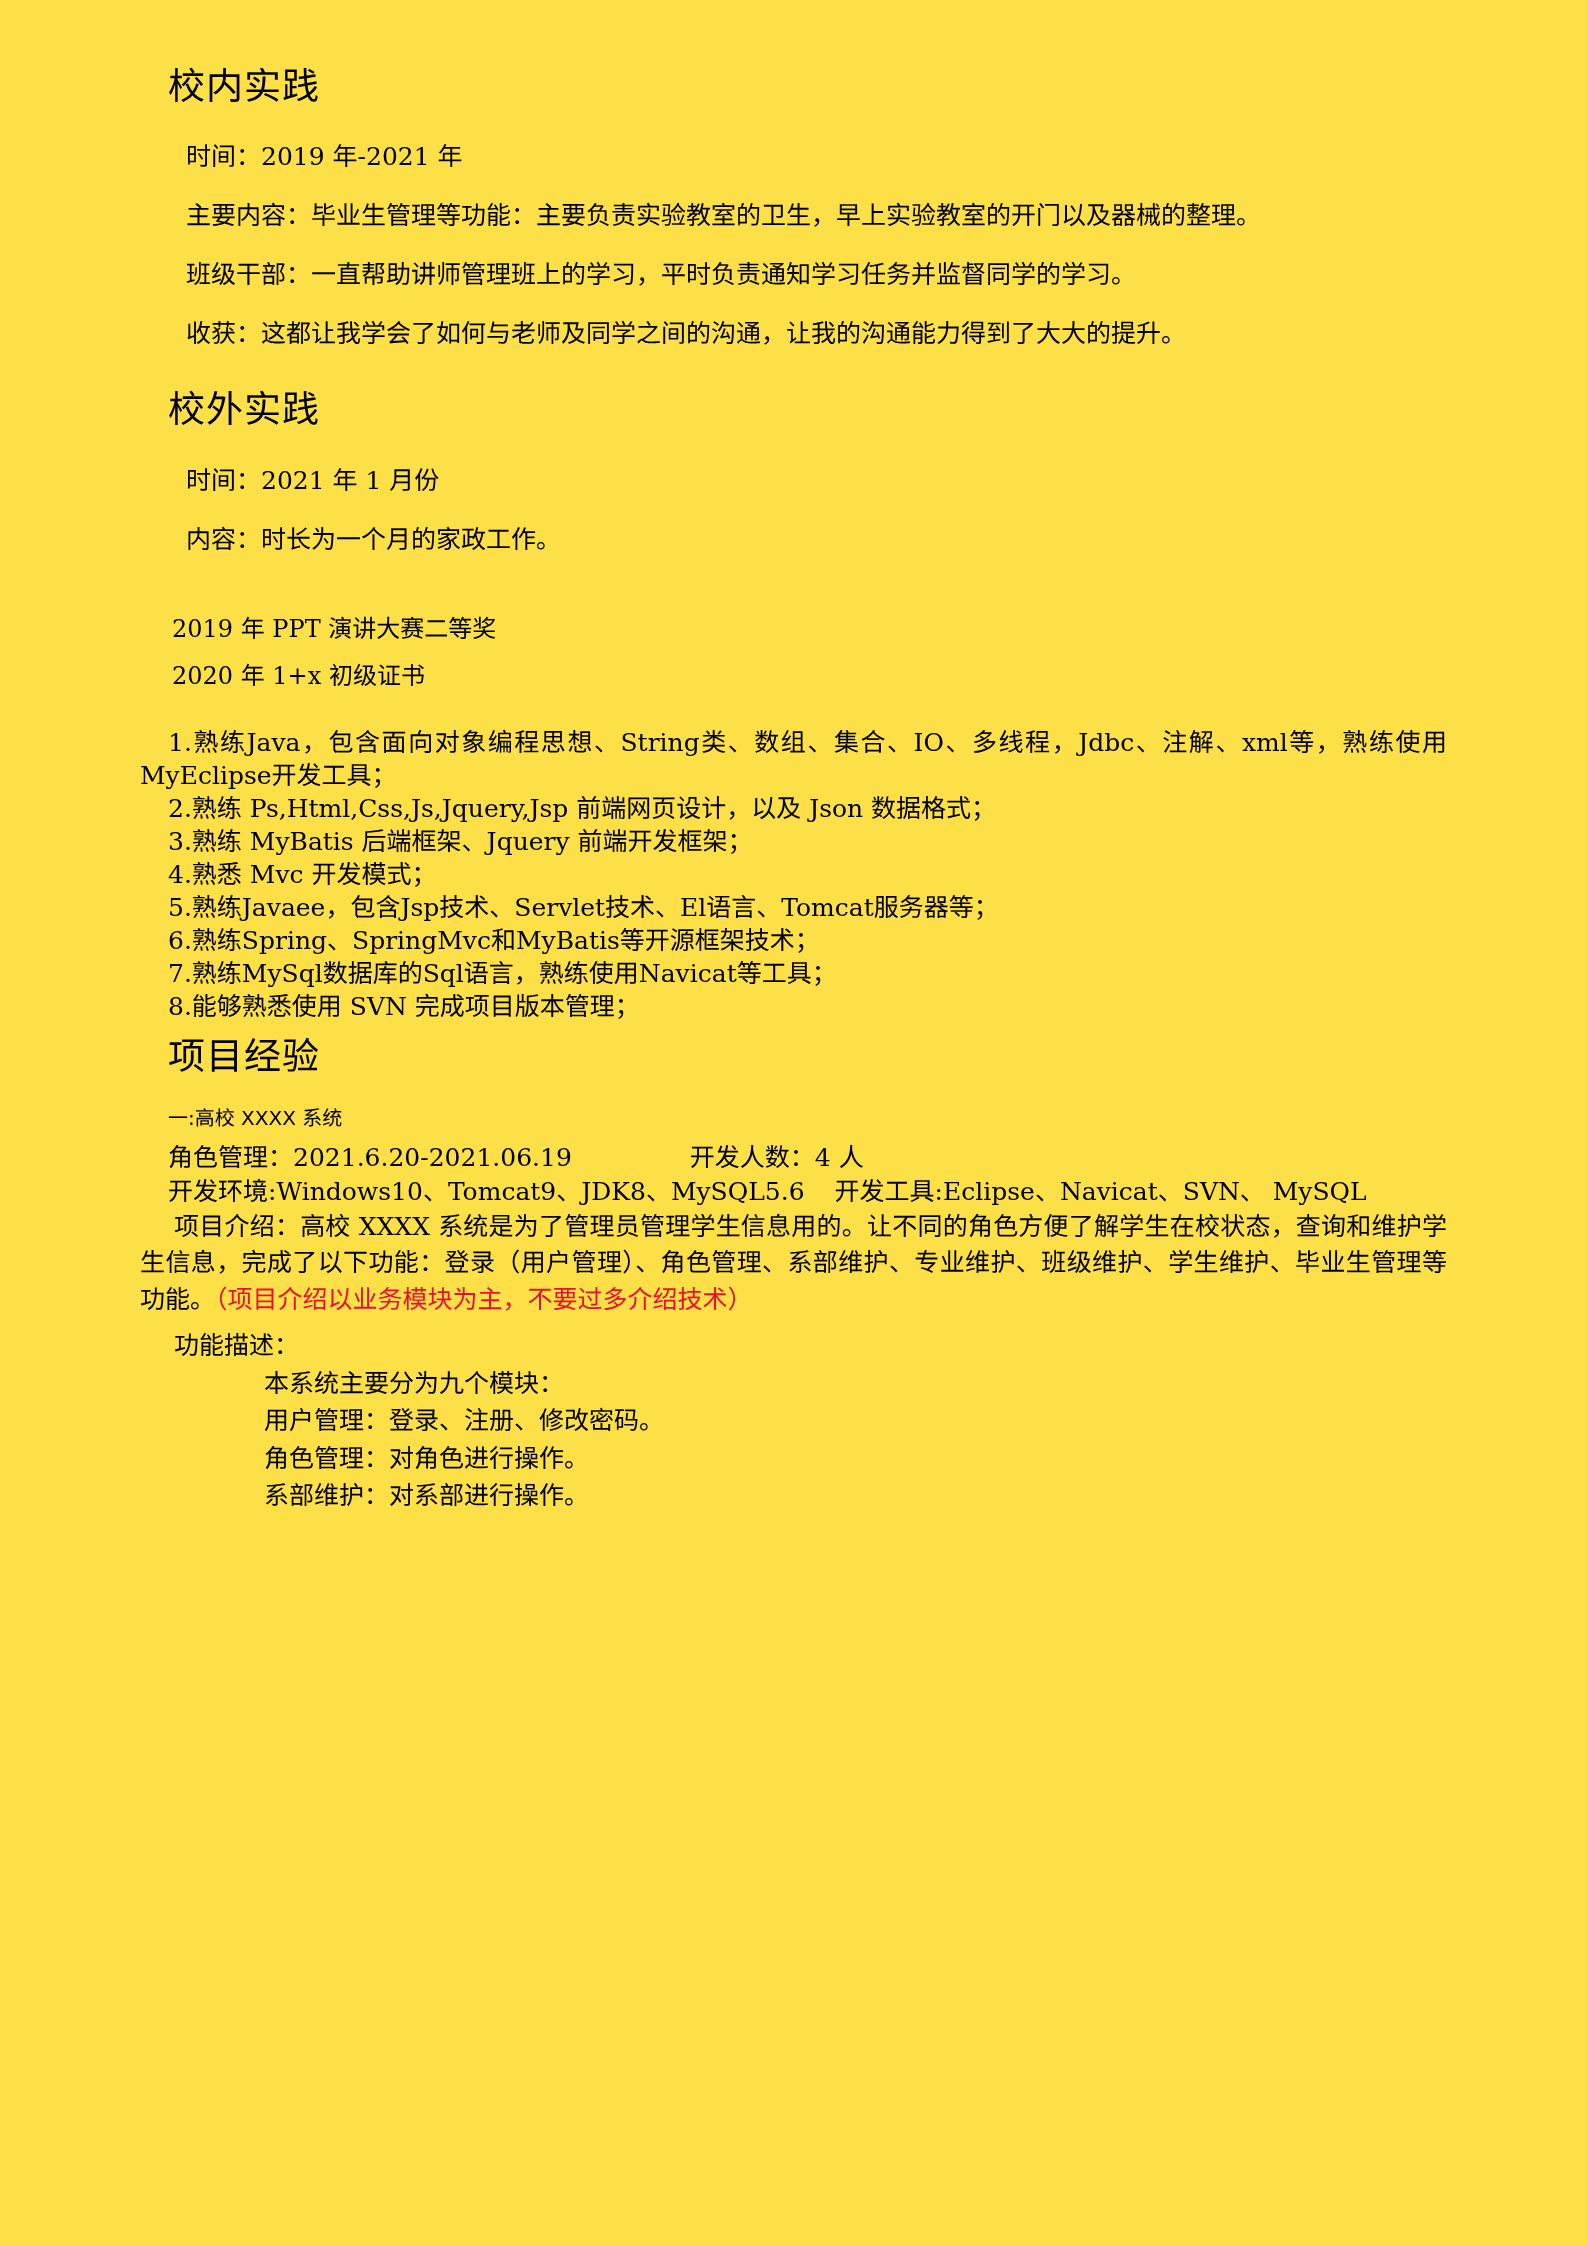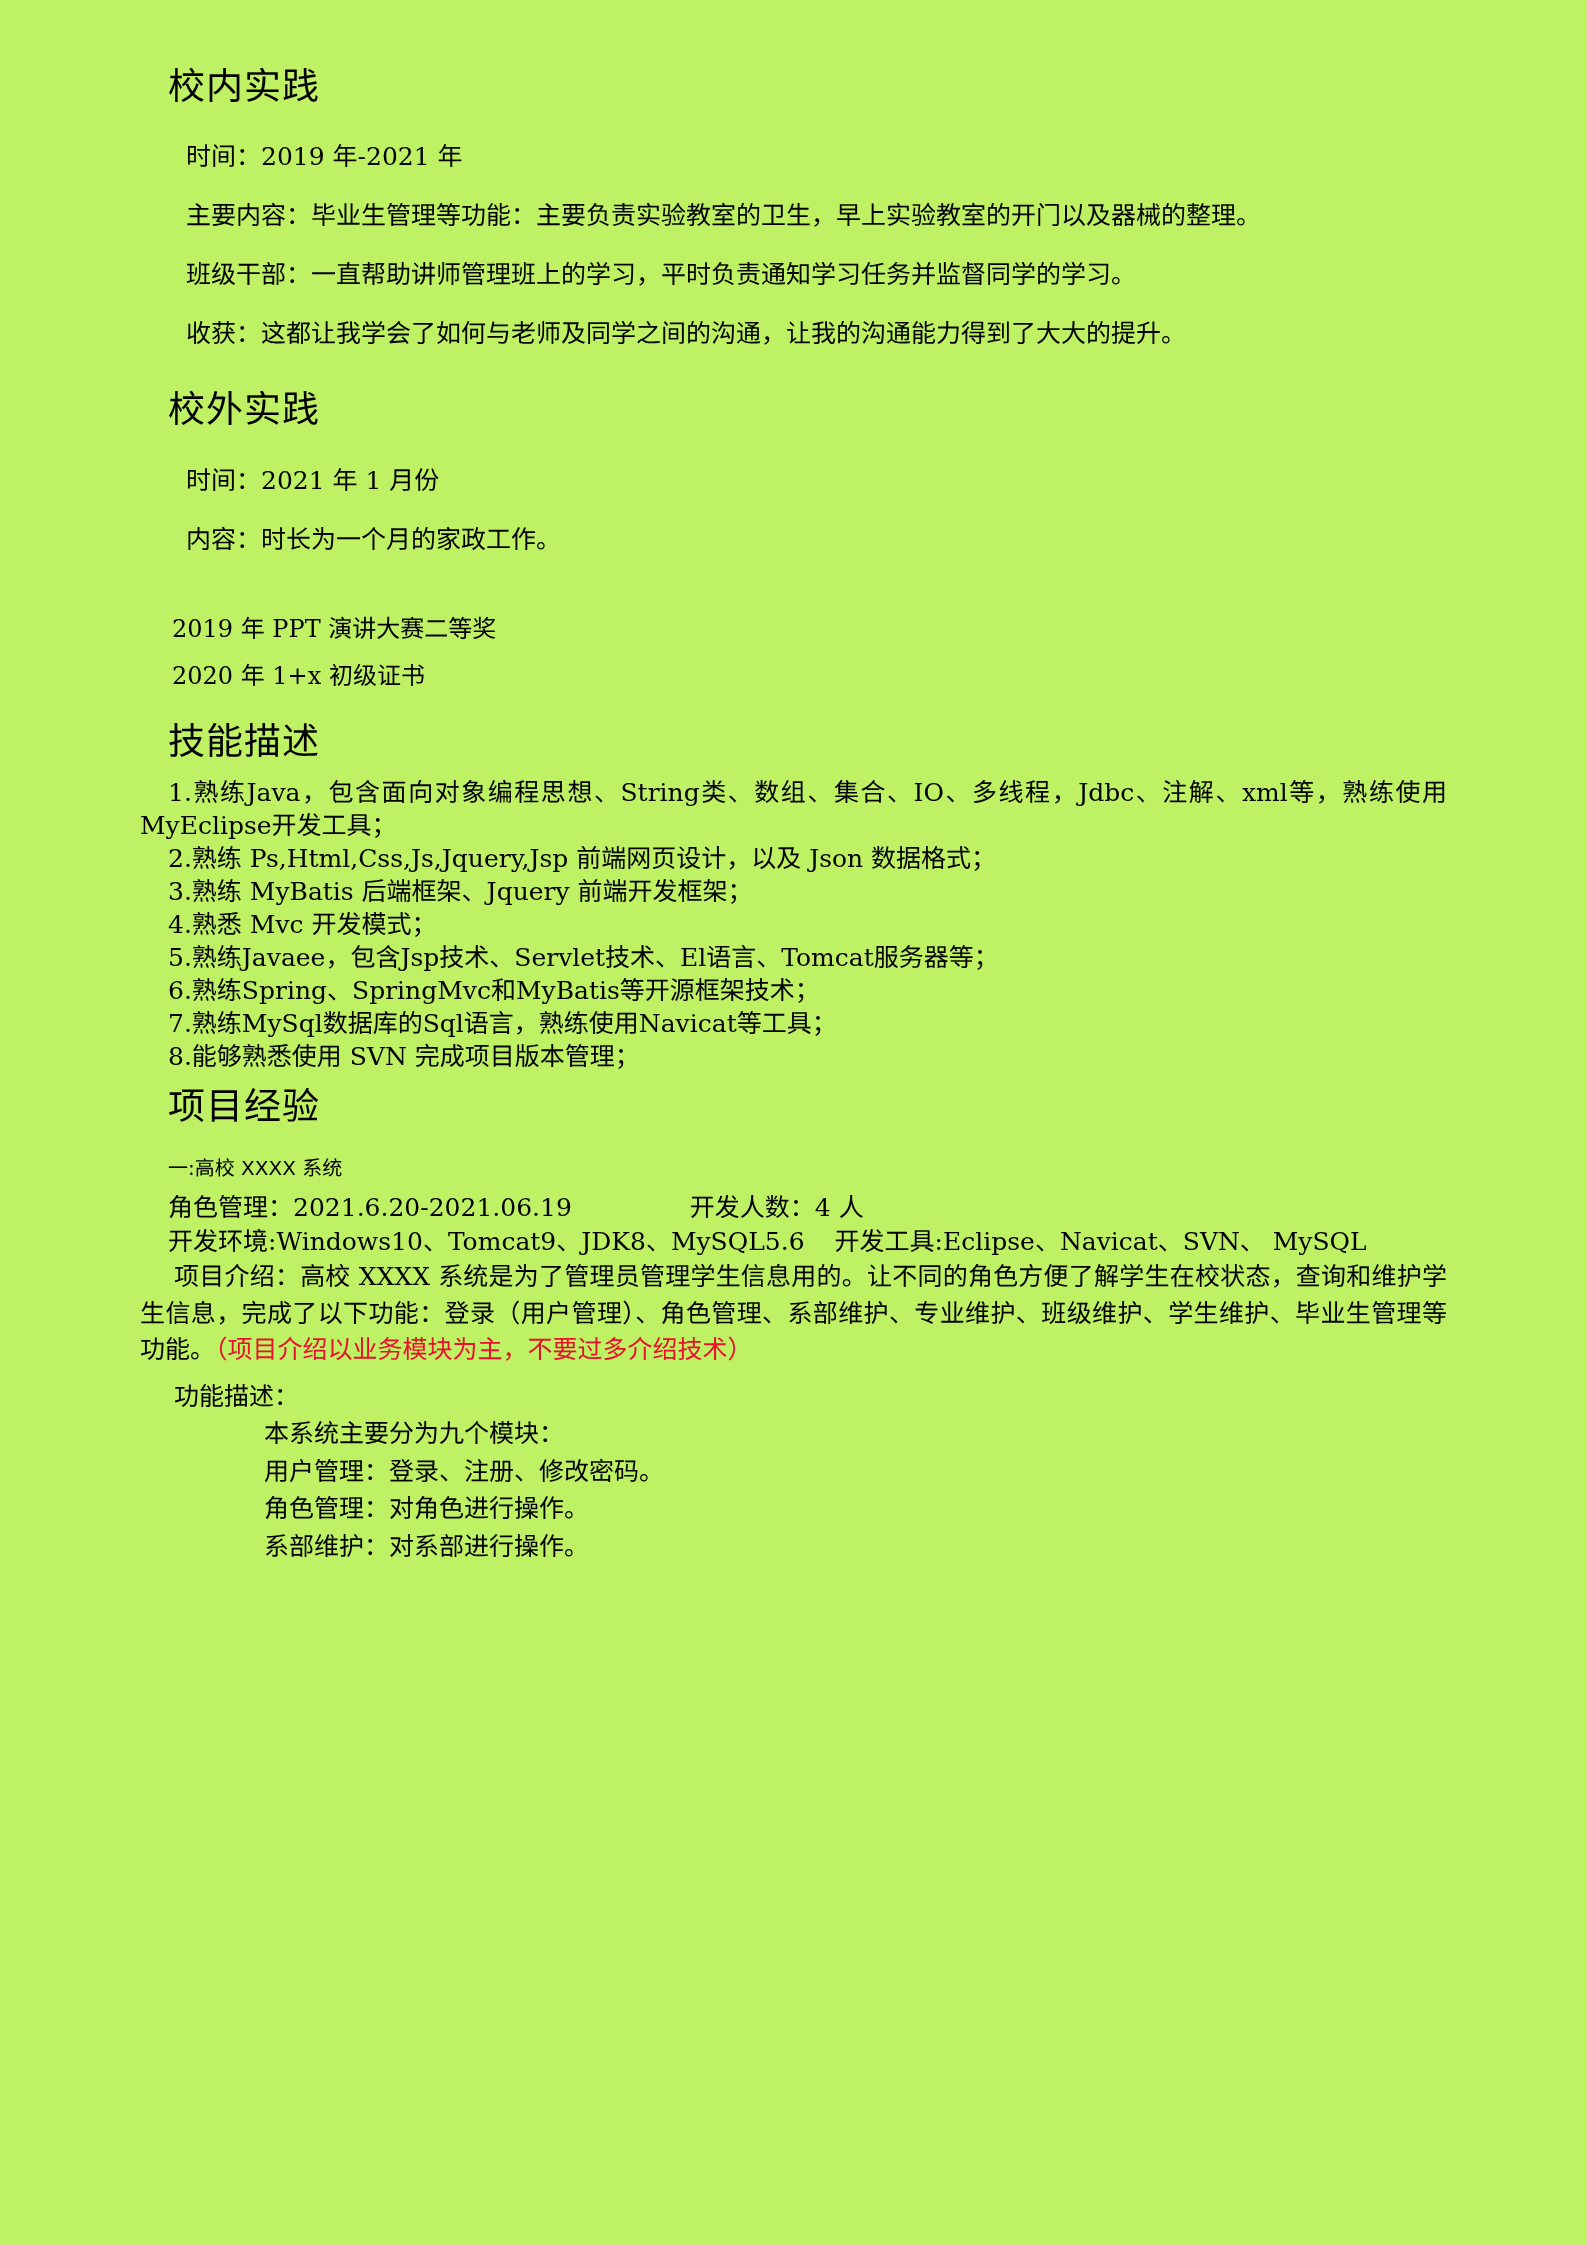--- a/index.html
+++ b/index.html
@@ -9,21 +9,21 @@
     background: #ffffff;
   }
   body {
     font-family: "DejaVu Serif", "Liberation Serif", serif;
     color: #000000;
   }
   .page {
     position: relative;
     width: 1587px;
     height: 2245px;
-    background: #bef264;
+    background: #fde047;
     box-sizing: border-box;
     padding: 62px 140px 0 140px;
     overflow: hidden;
   }
   .doc-body {
     width: 1307px;
   }
 
   
   h2.sec-h {
@@ -132,21 +132,20 @@
     <p class="body-p">内容：时长为一个月的家政工作。</p>
 
     <div class="gap-l"></div>
 
     <div class="gap-s"></div>
     <p class="award">2019 年 PPT 演讲大赛二等奖</p>
     <p class="award">2020 年 1+x 初级证书</p>
 
     <div class="gap-m"></div>
 
-    <h2 class="sec-h">技能描述</h2>
     <div class="gap-s"></div>
     <p class="skill">1.熟练Java，包含面向对象编程思想、String类、数组、集合、IO、多线程，Jdbc、注解、xml等，熟练使用MyEclipse开发工具；</p>
     <p class="skill">2.熟练 Ps,Html,Css,Js,Jquery,Jsp 前端网页设计，以及 Json 数据格式；</p>
     <p class="skill">3.熟练 MyBatis 后端框架、Jquery 前端开发框架；</p>
     <p class="skill">4.熟悉 Mvc 开发模式；</p>
     <p class="skill">5.熟练Javaee，包含Jsp技术、Servlet技术、El语言、Tomcat服务器等；</p>
     <p class="skill">6.熟练Spring、SpringMvc和MyBatis等开源框架技术；</p>
     <p class="skill">7.熟练MySql数据库的Sql语言，熟练使用Navicat等工具；</p>
     <p class="skill">8.能够熟悉使用 SVN 完成项目版本管理；</p>
 

